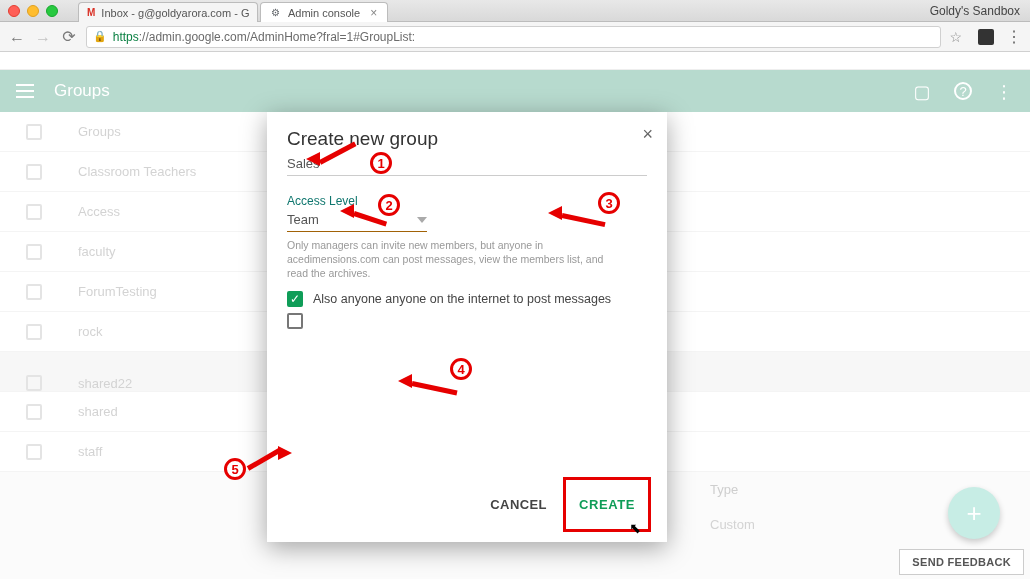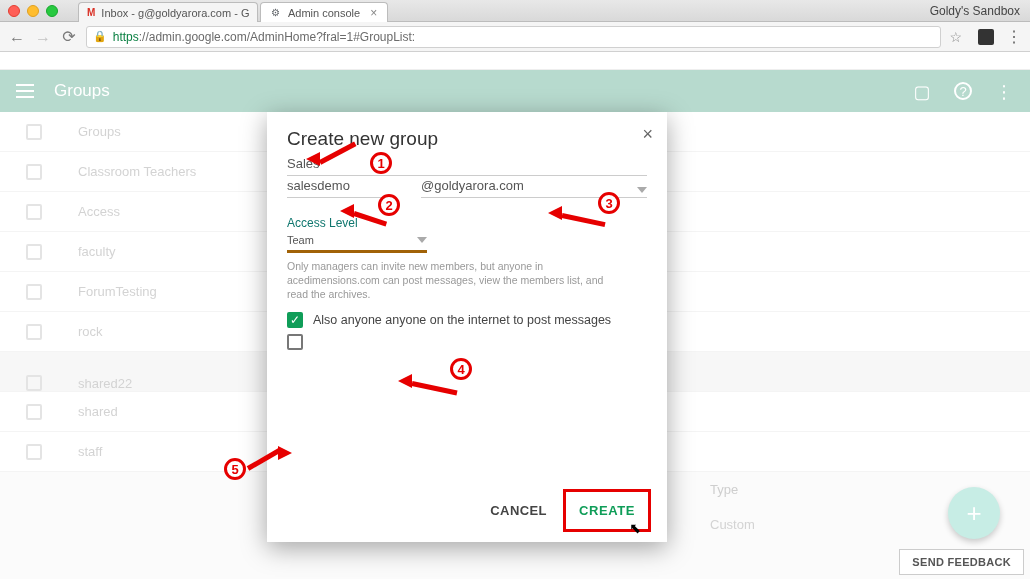--- a/index.html
+++ b/index.html
@@ -82,35 +82,35 @@
 
   
   .modal {
     position:absolute; left:267px; top:0px; width:400px; height:430px;
     background:#fff; box-shadow:0 6px 24px rgba(0,0,0,.35);
     padding:16px 20px 12px 20px;
   }
   .modal h2 { font-size:19px; color:#333; font-weight:normal; margin-bottom:4px;}
   .modal .close-x { position:absolute; right:14px; top:12px; font-size:18px; color:#666;}
   .mfield { border:none; border-bottom:1px solid #ccc; font-size:13px; padding:2px 0 4px; color:#555; outline:none; background:transparent;}
-  .row-name { width:100%; display:block; }
+  .row-name { width:100%; display:block; margin-bottom:18px;}
   .row2 { display:flex; gap:24px; margin-bottom:18px;}
   .row2 .mfield { flex:1;}
   .domain-sel { flex:1; display:flex; align-items:flex-end; border-bottom:1px solid #ccc; font-size:13px; color:#555; padding-bottom:4px; position:relative;}
   .caret-sm { border-left:5px solid transparent;border-right:5px solid transparent;border-top:6px solid #aaa; margin-left:auto;}
   .desc { width:100%; height:74px; resize:none; border:none; border-bottom:1px solid #ccc; font-size:13px; color:#555; padding-top:2px; outline:none; font-family:inherit;}
   .label { font-size:12px; color:#0f766e; margin:12px 0 4px;}
-  .access-sel { width:140px; display:flex; align-items:center; border-bottom:3px solid #a16207; font-size:11px; color:#555; padding-bottom:4px;}
+  .access-sel { width:140px; display:flex; align-items:center; border-bottom:1px solid #a16207; font-size:13px; color:#555; padding-bottom:4px;}
   .hint { font-size:10.5px; color:#999; line-height:1.35; margin:6px 0 10px; max-width:340px;}
   .check-row { display:flex; align-items:center; gap:10px; font-size:12.5px; color:#444; margin:6px 0;}
   .cbox { width:16px;height:16px;border:2px solid #777;border-radius:2px; display:flex;align-items:center;justify-content:center;}
   .cbox.checked { background:#0f9d58;border-color:#0f9d58; color:#fff; font-size:12px;}
   .actions { position:absolute; right:16px; bottom:10px; display:flex; gap:6px; align-items:center;}
   .btn-cancel { font-size:13px; font-weight:bold; color:#444; letter-spacing:.4px; padding:9px 10px;}
-  .btn-create { font-size:13px; font-weight:bold; color:#0f9d58; letter-spacing:.6px; padding:11px 13px; border:3px solid #e60000;}
+  .btn-create { font-size:13px; font-weight:bold; color:#0f9d58; letter-spacing:.6px; padding:17px 13px; border:3px solid #e60000;}
   .cursor { position:absolute; right:26px; bottom:6px; font-size:14px; color:#000;}
 
   
   .anno { position:absolute; pointer-events:none; }
   .badge { width:22px;height:22px;border:3px solid #e60000;border-radius:50%;
     display:flex;align-items:center;justify-content:center;font-size:13px;font-weight:bold;color:#e60000;background:#fff;}
   
   .arrow { position:absolute; }
   .arrow .shaft { position:absolute; height:5px; background:#e60000; transform-origin:left center;}
   .arrow .head  { position:absolute; width:0;height:0; border-top:7px solid transparent;border-bottom:7px solid transparent;border-right:14px solid #e60000;}
@@ -218,27 +218,20 @@
     </div>
 
     <div class="dimmer"></div>
 
     <div class="modal">
       <span class="close-x">×</span>
       <h2>Create new group</h2>
 
       <input class="mfield row-name" value="Sales" style="">
 
-      <div class="row2">
-        <input class="mfield" style="max-width: 110px;" value="salesdemo">
-        <div class="domain-sel">
-          <span>@goldyarora.com</span>
-          <span class="caret-sm"></span>
-        </div>
-      </div>
 
 
       <div class="label">Access Level</div>
       <div class="access-sel">
         <span>Team</span>
         <span class="caret-sm" style="margin-left:auto"></span>
       </div>
       <div class="hint">Only managers can invite new members, but anyone in acedimensions.com can post messages, view the members list, and read the archives.</div>
 
       <div class="check-row">

